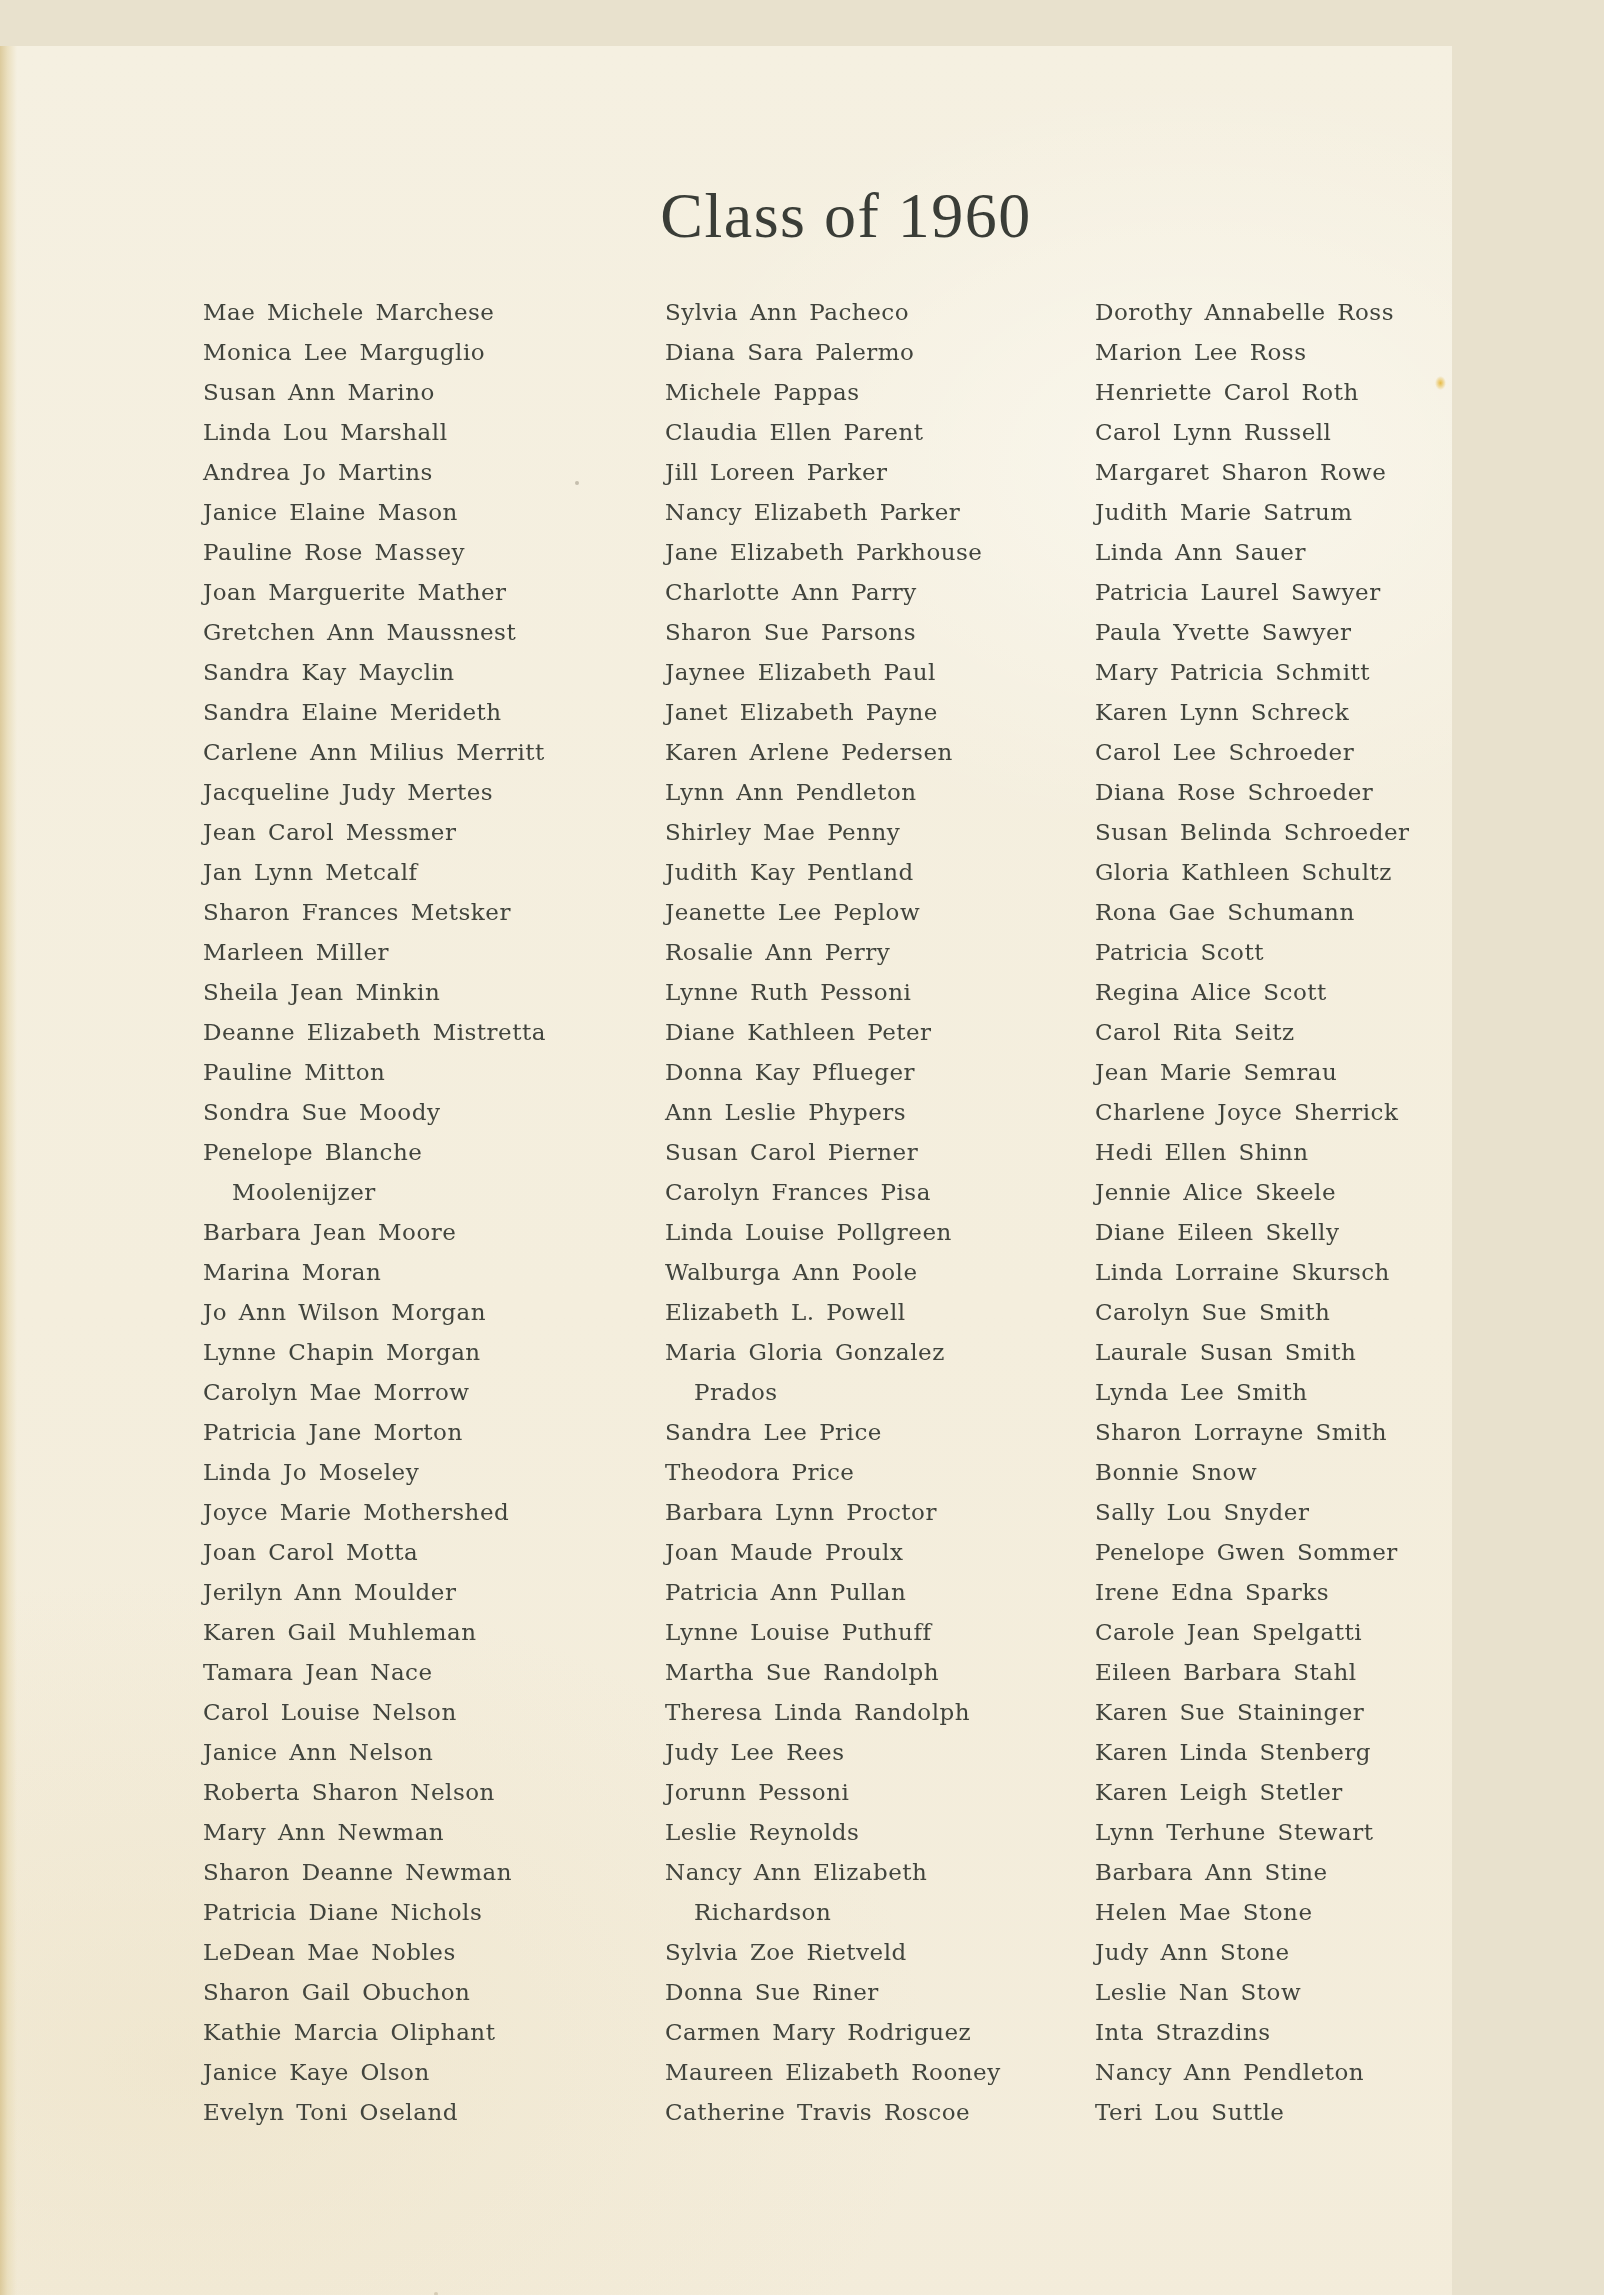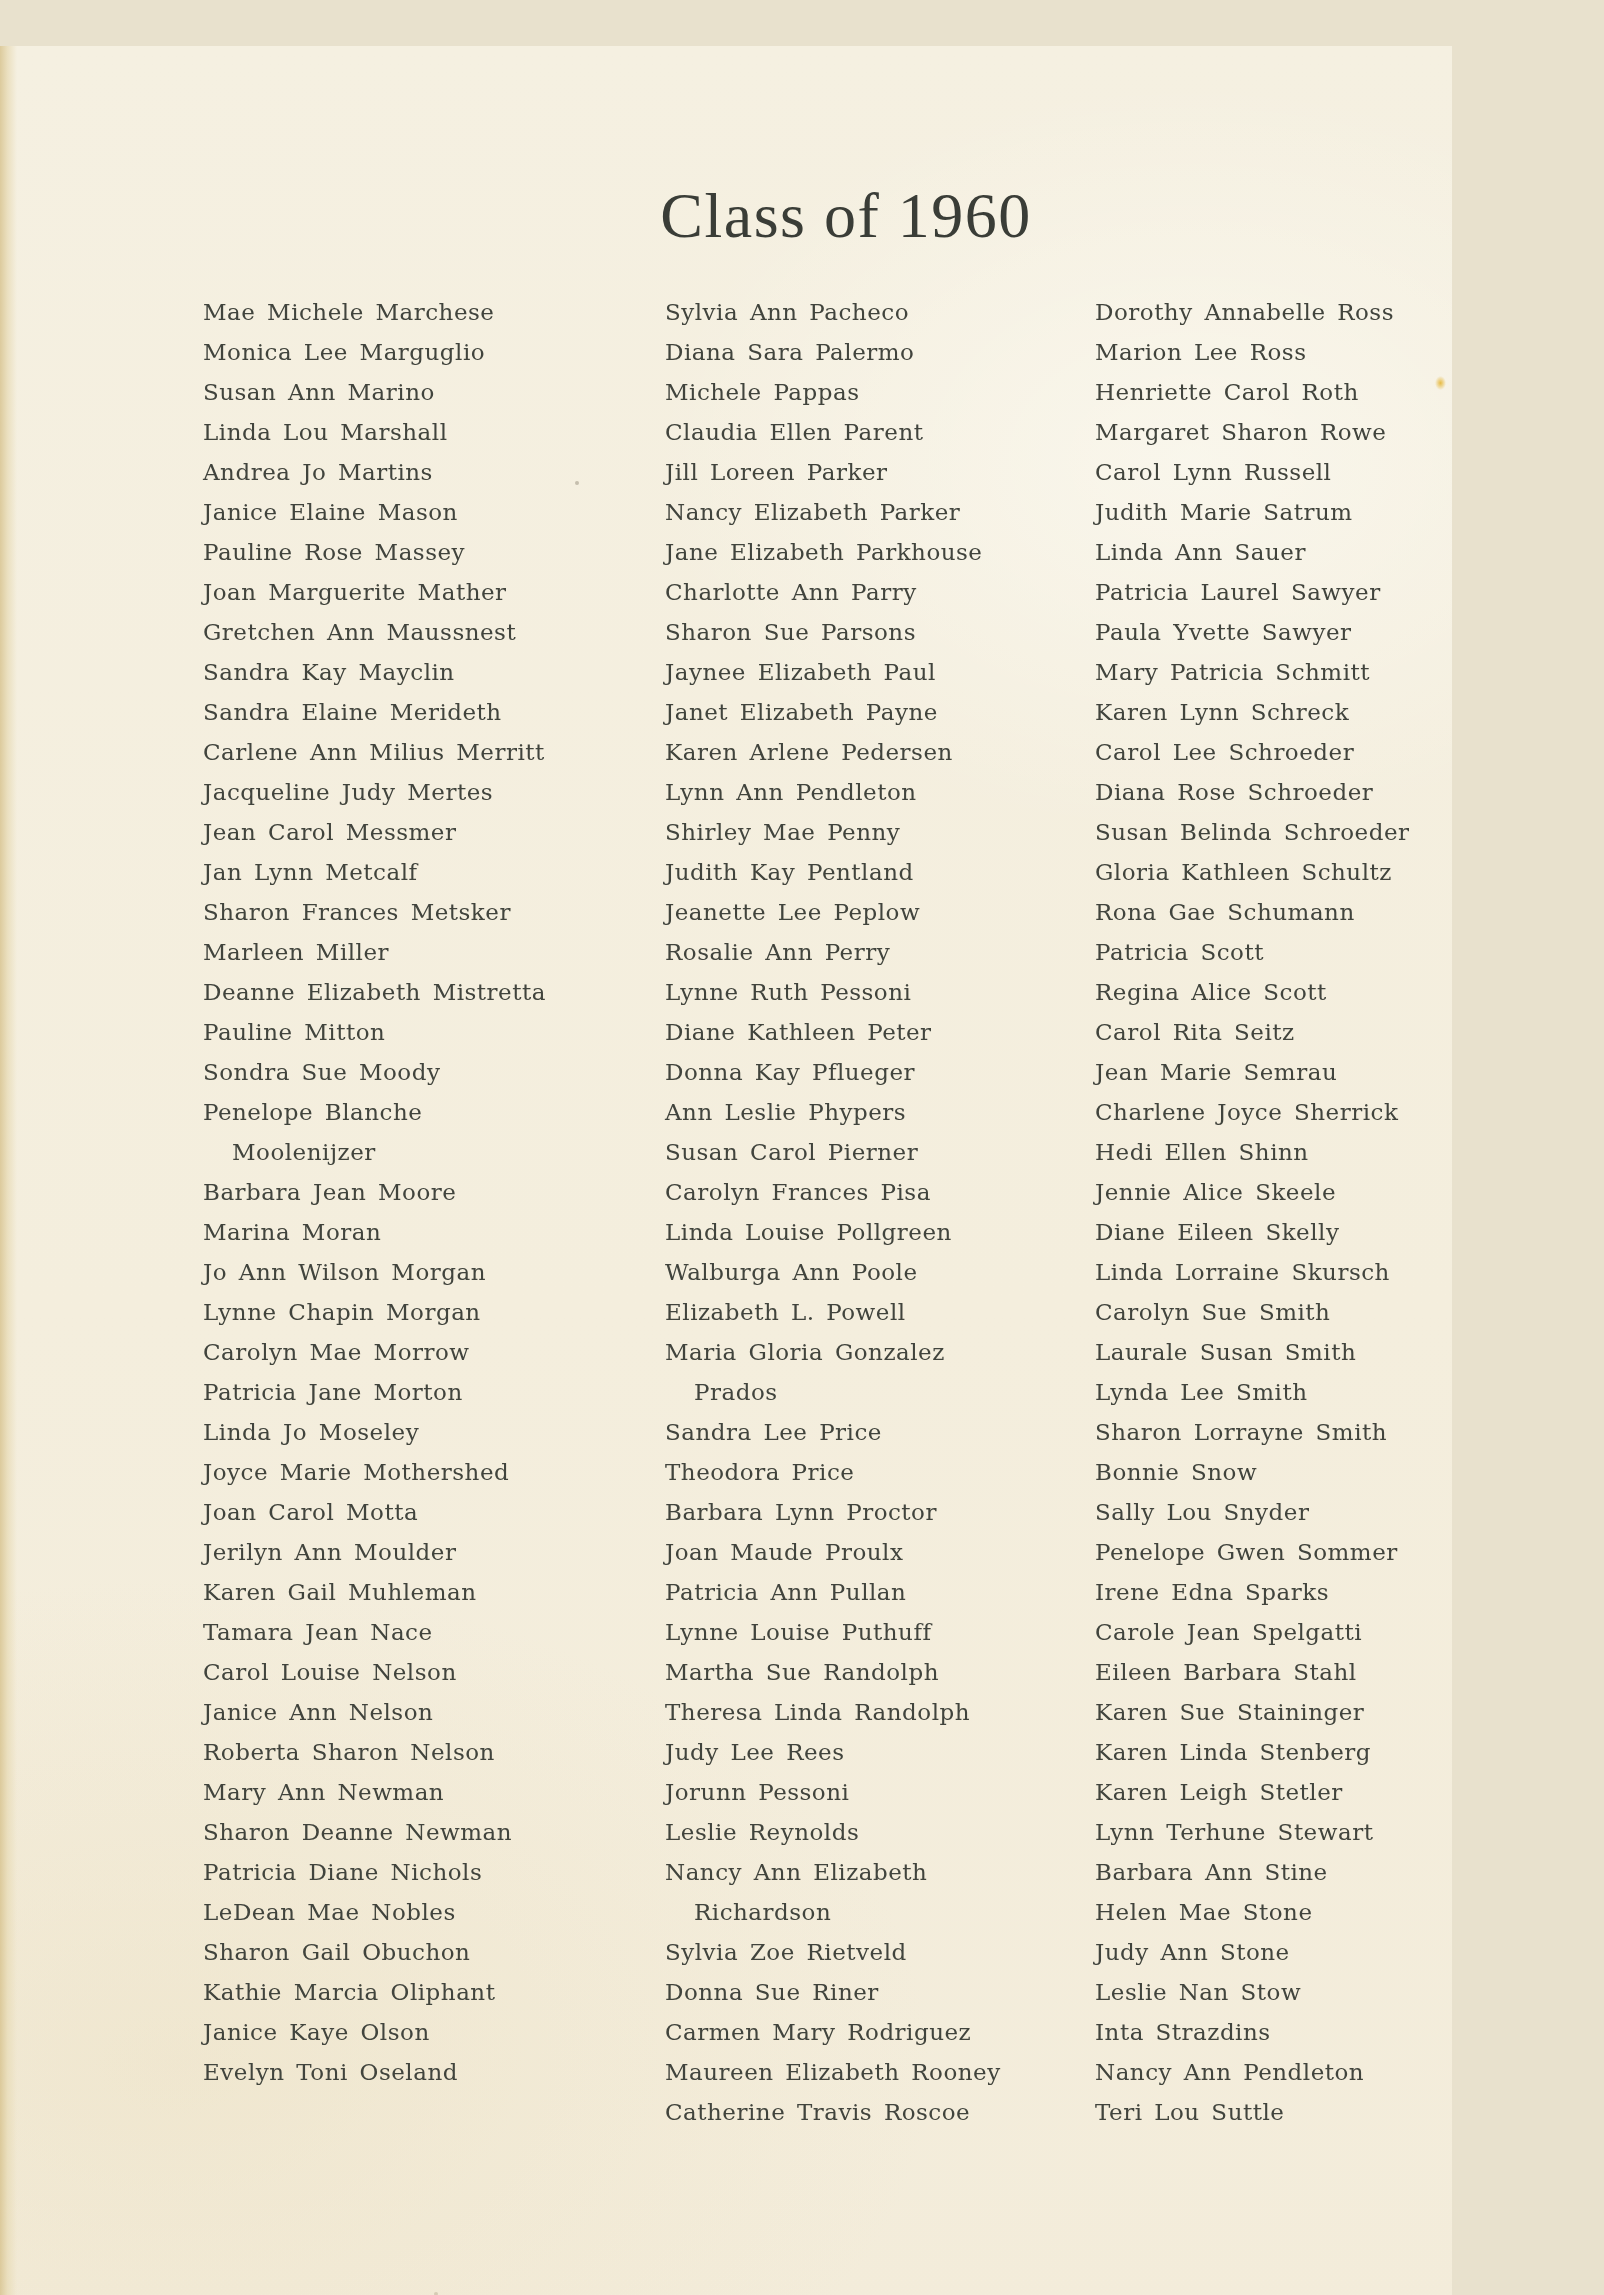--- a/index.html
+++ b/index.html
@@ -153,20 +153,21 @@
       <li>Joan Marguerite Mather</li>
       <li>Gretchen Ann Maussnest</li>
       <li>Sandra Kay Mayclin</li>
       <li>Sandra Elaine Merideth</li>
       <li>Carlene Ann Milius Merritt</li>
       <li>Jacqueline Judy Mertes</li>
       <li>Jean Carol Messmer</li>
       <li>Jan Lynn Metcalf</li>
       <li>Sharon Frances Metsker</li>
       <li>Marleen Miller</li>
+      <li>Sheila Jean Minkin</li>
       <li>Deanne Elizabeth Mistretta</li>
       <li>Pauline Mitton</li>
       <li>Sondra Sue Moody</li>
       <li>Penelope Blanche
 Moolenijzer</li>
       <li>Barbara Jean Moore</li>
       <li>Marina Moran</li>
       <li>Jo Ann Wilson Morgan</li>
       <li>Lynne Chapin Morgan</li>
       <li>Carolyn Mae Morrow</li>
@@ -234,22 +235,22 @@
       <li>Sylvia Zoe Rietveld</li>
       <li>Donna Sue Riner</li>
       <li>Carmen Mary Rodriguez</li>
       <li>Maureen Elizabeth Rooney</li>
       <li>Catherine Travis Roscoe</li>
     </ul>
   <ul class="name-col col-3">
       <li>Dorothy Annabelle Ross</li>
       <li>Marion Lee Ross</li>
       <li>Henriette Carol Roth</li>
+      <li>Carol Lynn Russell</li>
       <li>Margaret Sharon Rowe</li>
-      <li>Carol Lynn Russell</li>
       <li>Judith Marie Satrum</li>
       <li>Linda Ann Sauer</li>
       <li>Patricia Laurel Sawyer</li>
       <li>Paula Yvette Sawyer</li>
       <li>Mary Patricia Schmitt</li>
       <li>Karen Lynn Schreck</li>
       <li>Carol Lee Schroeder</li>
       <li>Diana Rose Schroeder</li>
       <li>Susan Belinda Schroeder</li>
       <li>Gloria Kathleen Schultz</li>

